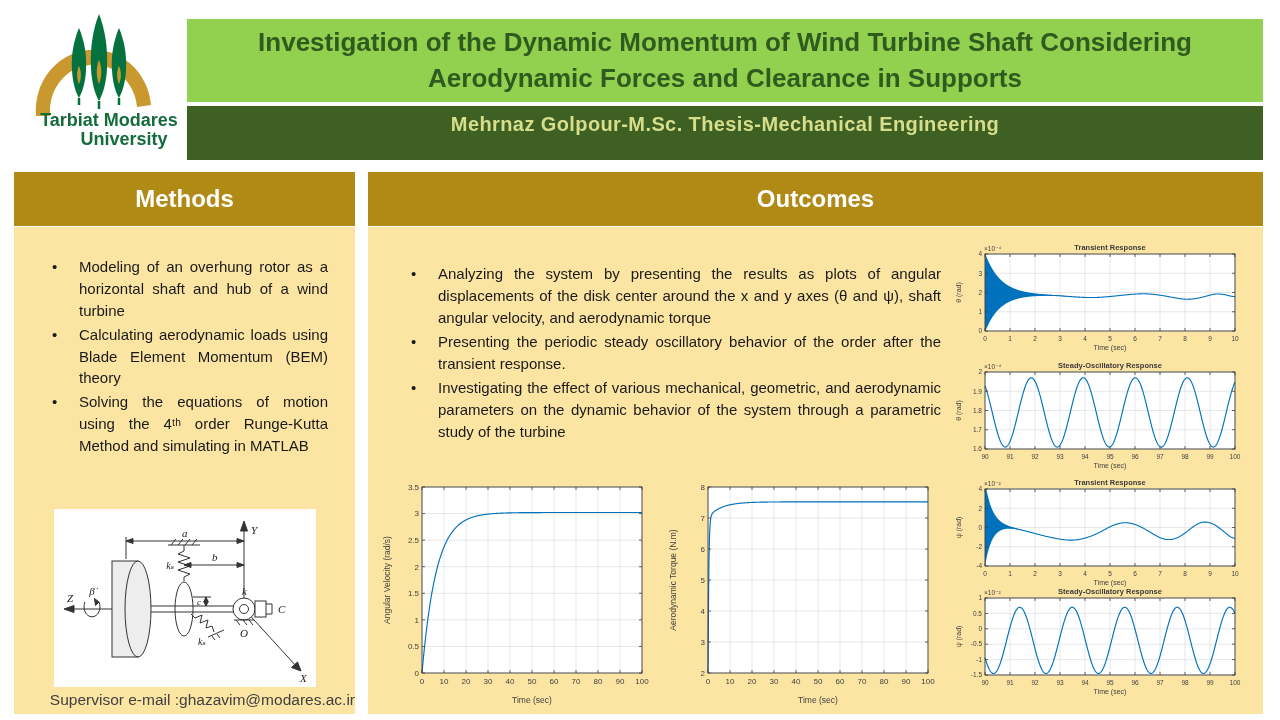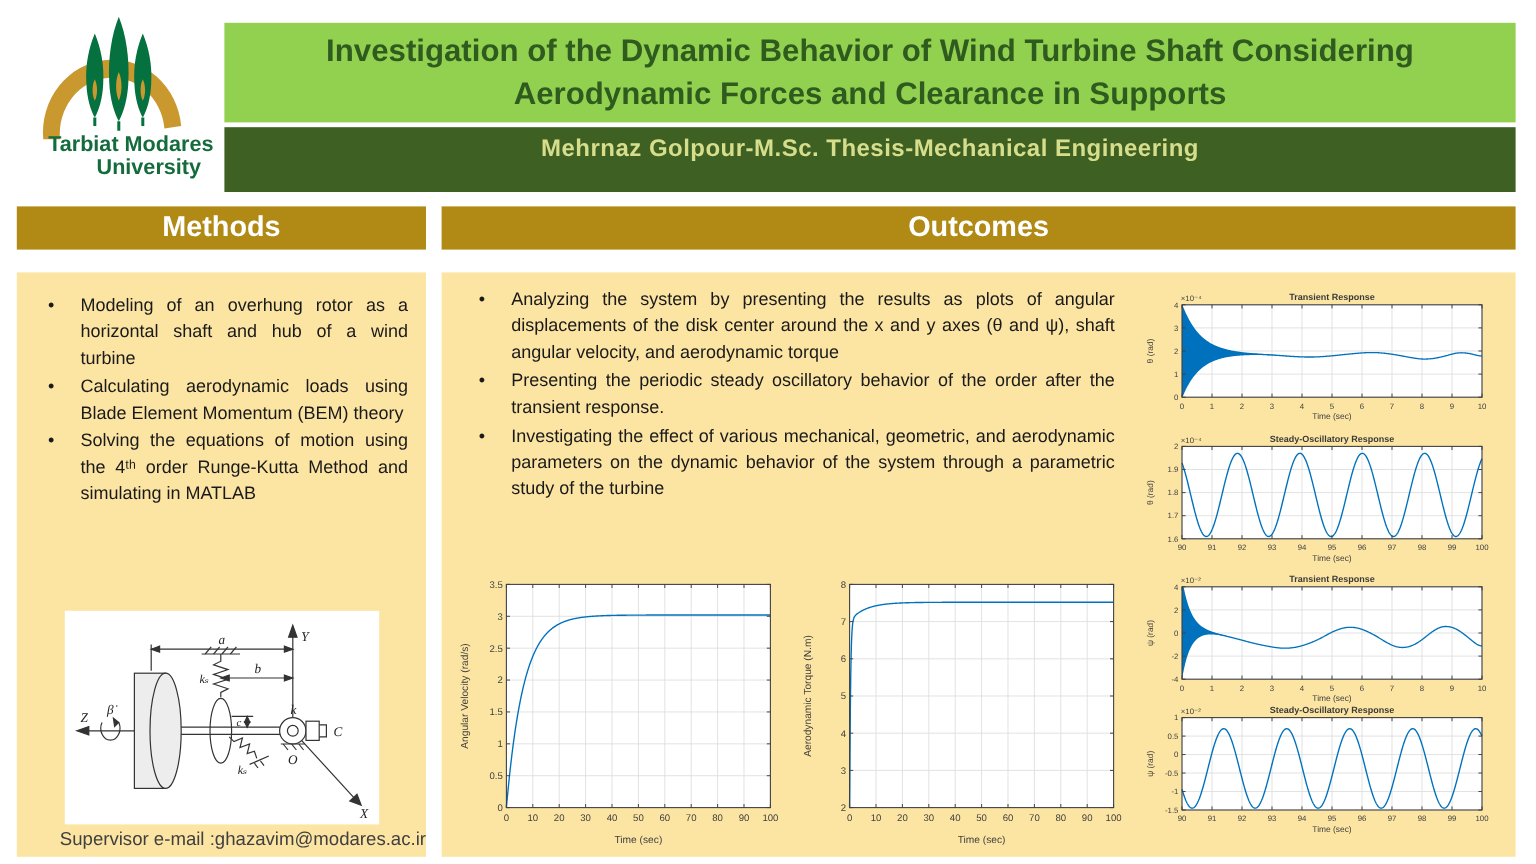--- a/index.html
+++ b/index.html
@@ -13,34 +13,34 @@
 
   .logo-box{position:absolute;left:12px;top:4px;width:175px;height:158px;}
 
   .band-title{position:absolute;left:187px;top:19px;width:1076px;height:83px;background:var(--green-light);
     display:flex;align-items:center;justify-content:center;padding:0 46px;}
   .band-title h1{margin:0;font-size:26px;line-height:1.35;color:var(--title-ink);text-align:center;font-weight:bold;}
 
   .band-sub{position:absolute;left:187px;top:106px;width:1076px;height:54px;background:var(--green-dark);text-align:center;}
   .band-sub .sub{display:inline-block;margin-top:7px;font-size:20px;font-weight:bold;color:var(--sub-ink);letter-spacing:.4px;}
 
-  .sec-header{position:absolute;height:36px;background:var(--gold);color:#fff;display:flex;align-items:center;justify-content:center;
+  .sec-header{position:absolute;height:54px;background:var(--gold);color:#fff;display:flex;align-items:center;justify-content:center;
     font-size:24px;font-weight:bold;}
   #methods-header{left:14px;top:172px;width:341px;}
   #outcomes-header{left:368px;top:172px;width:895px;}
 
   .panel{position:absolute;background:var(--panel);}
   #methods-panel{left:14px;top:227px;width:341px;height:487px;}
   #outcomes-panel{left:368px;top:227px;width:895px;height:487px;}
 
-  ul.bullets{margin:4px;padding:0;list-style:none;color:var(--ink);}
+  ul.bullets{margin:16px;padding:0;list-style:none;color:var(--ink);}
   .bullets li{position:relative;padding-left:40px;text-align:justify;margin-bottom:2px;}
   .bullets li::before{content:"\2022";position:absolute;left:13px;top:0;}
   #methods-panel .bullets{padding:13px 11px 0 9px;font-size:15px;line-height:1.46;}
-  #outcomes-bullets{position:absolute;left:14px;top:8px;width:543px;font-size:15px;line-height:1.47;}
+  #outcomes-bullets{position:absolute;left:14px;top:20px;width:543px;font-size:15px;line-height:1.47;}
 
   .diagram-box{position:absolute;left:40px;top:282px;width:262px;height:178px;background:#fff;}
   .supervisor{position:absolute;left:0;top:464px;width:100%;text-align:right;font-size:15.5px;font-weight:normal;color:#404040;}
 
   .chart{position:absolute;}
   .chart svg{display:block;}
   .c1{left:585px;top:13px;}  .c2{left:585px;top:131px;}
   .c3{left:585px;top:248px;} .c4{left:585px;top:357px;}
   .c5{left:14px;top:250px;}  .c6{left:300px;top:250px;}
 
@@ -62,21 +62,21 @@
       <path fill="#C9992F" d="M107 62 C109.5 67 109.5 75 107 80 C104.5 75 104.5 67 107 62 Z"></path>
       <line x1="67" y1="94" x2="67" y2="101" stroke="#04713F" stroke-width="2.5"></line>
       <line x1="87" y1="97" x2="87" y2="105" stroke="#04713F" stroke-width="2.5"></line>
       <line x1="107" y1="94" x2="107" y2="101" stroke="#04713F" stroke-width="2.5"></line>
       <text x="97" y="122" text-anchor="middle" font-size="18" font-weight="bold" fill="#146C3C">Tarbiat Modares</text>
       <text x="112" y="141" text-anchor="middle" font-size="18" font-weight="bold" fill="#146C3C">University</text>
     </svg>
   </div>
 
   <div class="band-title">
-    <h1>Investigation of the Dynamic Behavior of Wind Turbine Shaft Considering Aerodynamic Forces and Clearance in Supports</h1>
+    <h1>Investigation of the Dynamic Momentum of Wind Turbine Shaft Considering Aerodynamic Forces and Clearance in Supports</h1>
   </div>
   <div class="band-sub">
     <span class="sub">Mehrnaz Golpour-M.Sc. Thesis-Mechanical Engineering</span>
   </div>
 
   <div class="sec-header" id="methods-header">
     <span>Methods</span>
   </div>
   <div class="sec-header" id="outcomes-header">
     <span>Outcomes</span>

